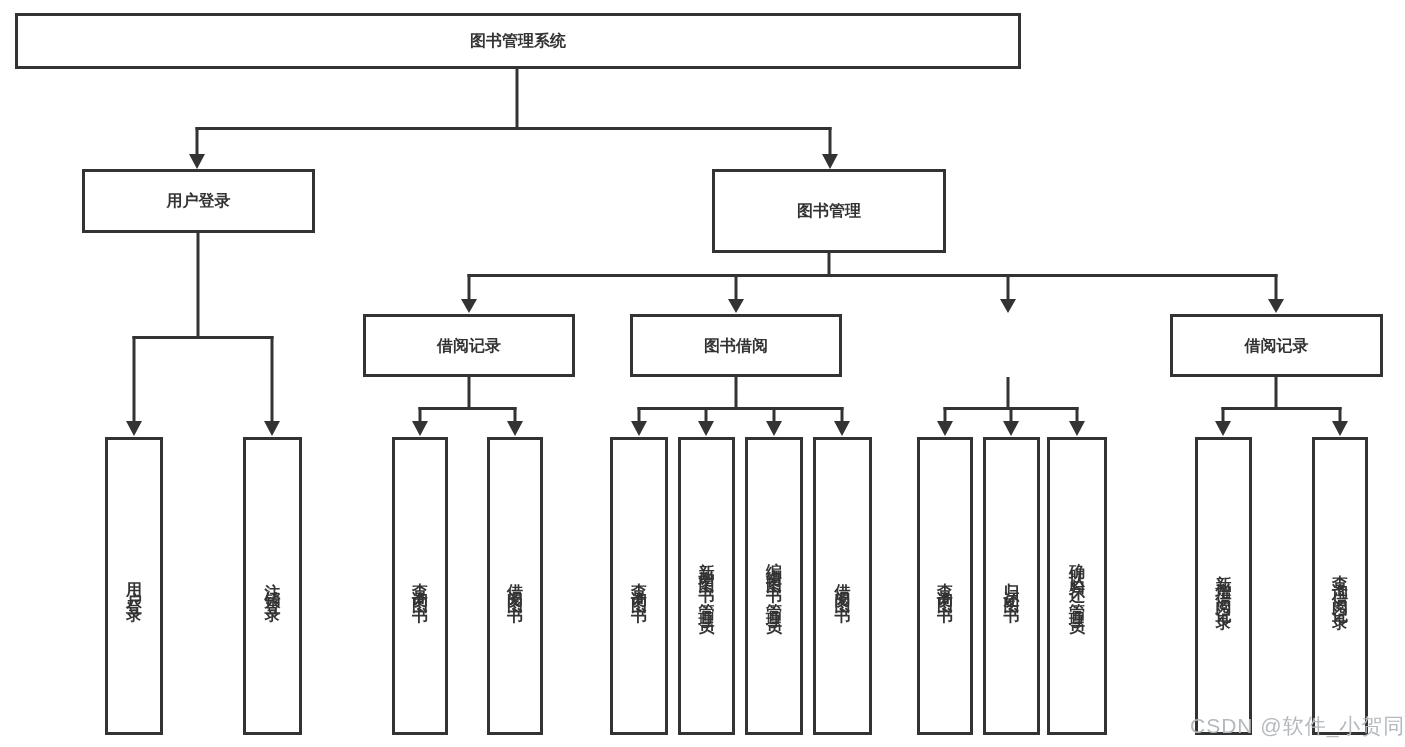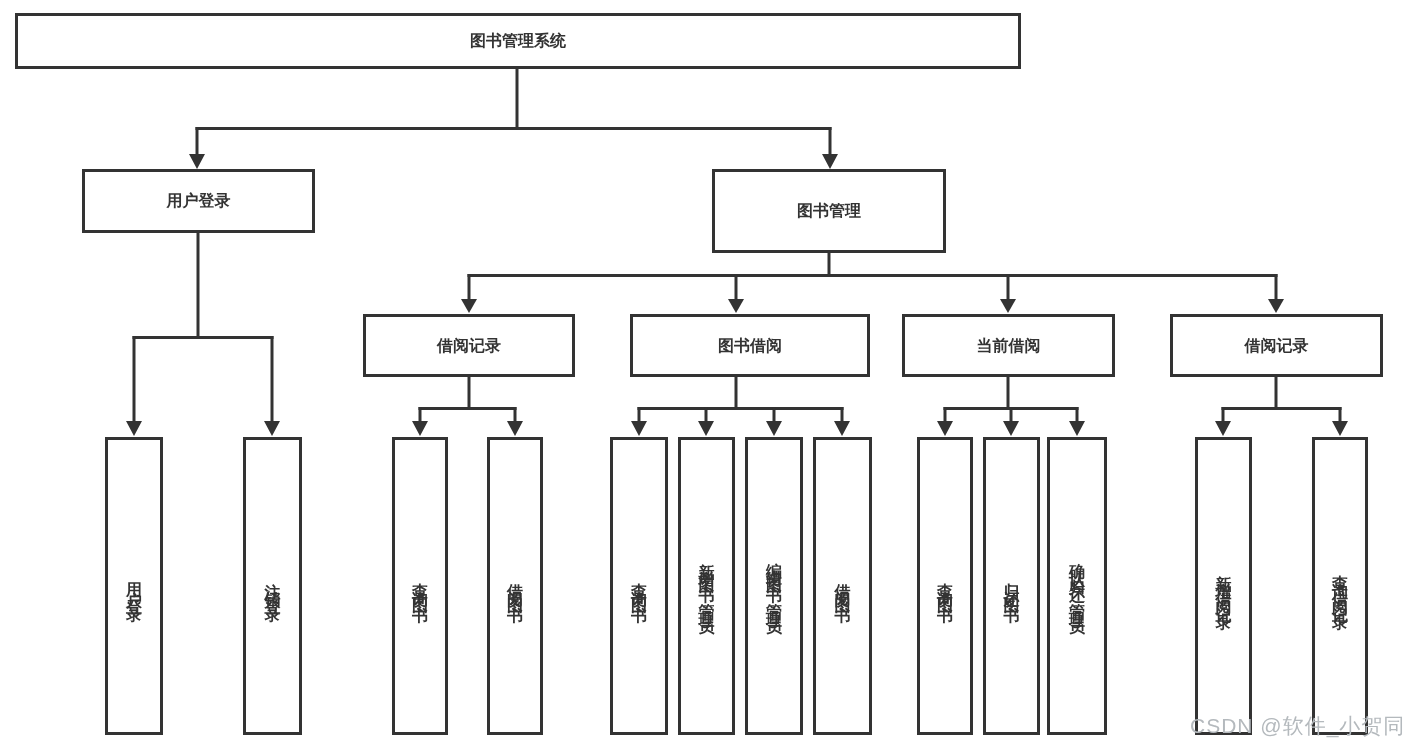--- a/index.html
+++ b/index.html
@@ -106,22 +106,21 @@
       <polygon points="1332,421 1348,421 1340,436"></polygon>
     </g>
   </svg>
 
   <div class="box" style="left:15px;top:13px;width:1006px;height:56px">图书管理系统</div>
 
   <div class="box" style="left:82px;top:169px;width:233px;height:64px">用户登录</div>
   <div class="box" style="left:712px;top:169px;width:234px;height:84px">图书管理</div>
 
   <div class="box" style="left:363px;top:314px;width:212px;height:63px">借阅记录</div>
-  <div class="box" style="left:630px;top:314px;width:240px;height:63px">图书借阅</div>
-  <div class="box" style="left:902px;top:314px;width:213px;height:63px">当前借阅</div>
+  <div class="box" style="left:630px;top:314px;width:212px;height:63px">图书借阅</div>
   <div class="box" style="left:1170px;top:314px;width:213px;height:63px">借阅记录</div>
 
   <div class="box vbox" style="left:105px;top:437px;width:58px;height:298px">用户登录</div>
   <div class="box vbox" style="left:243px;top:437px;width:59px;height:298px">注销登录</div>
 
   <div class="box vbox" style="left:392px;top:437px;width:56px;height:298px">查询图书</div>
   <div class="box vbox" style="left:487px;top:437px;width:56px;height:298px">借阅图书</div>
 
   <div class="box vbox" style="left:610px;top:437px;width:58px;height:298px">查询图书</div>
   <div class="box vbox" style="left:678px;top:437px;width:57px;height:298px">新增图书（管理员）</div>

